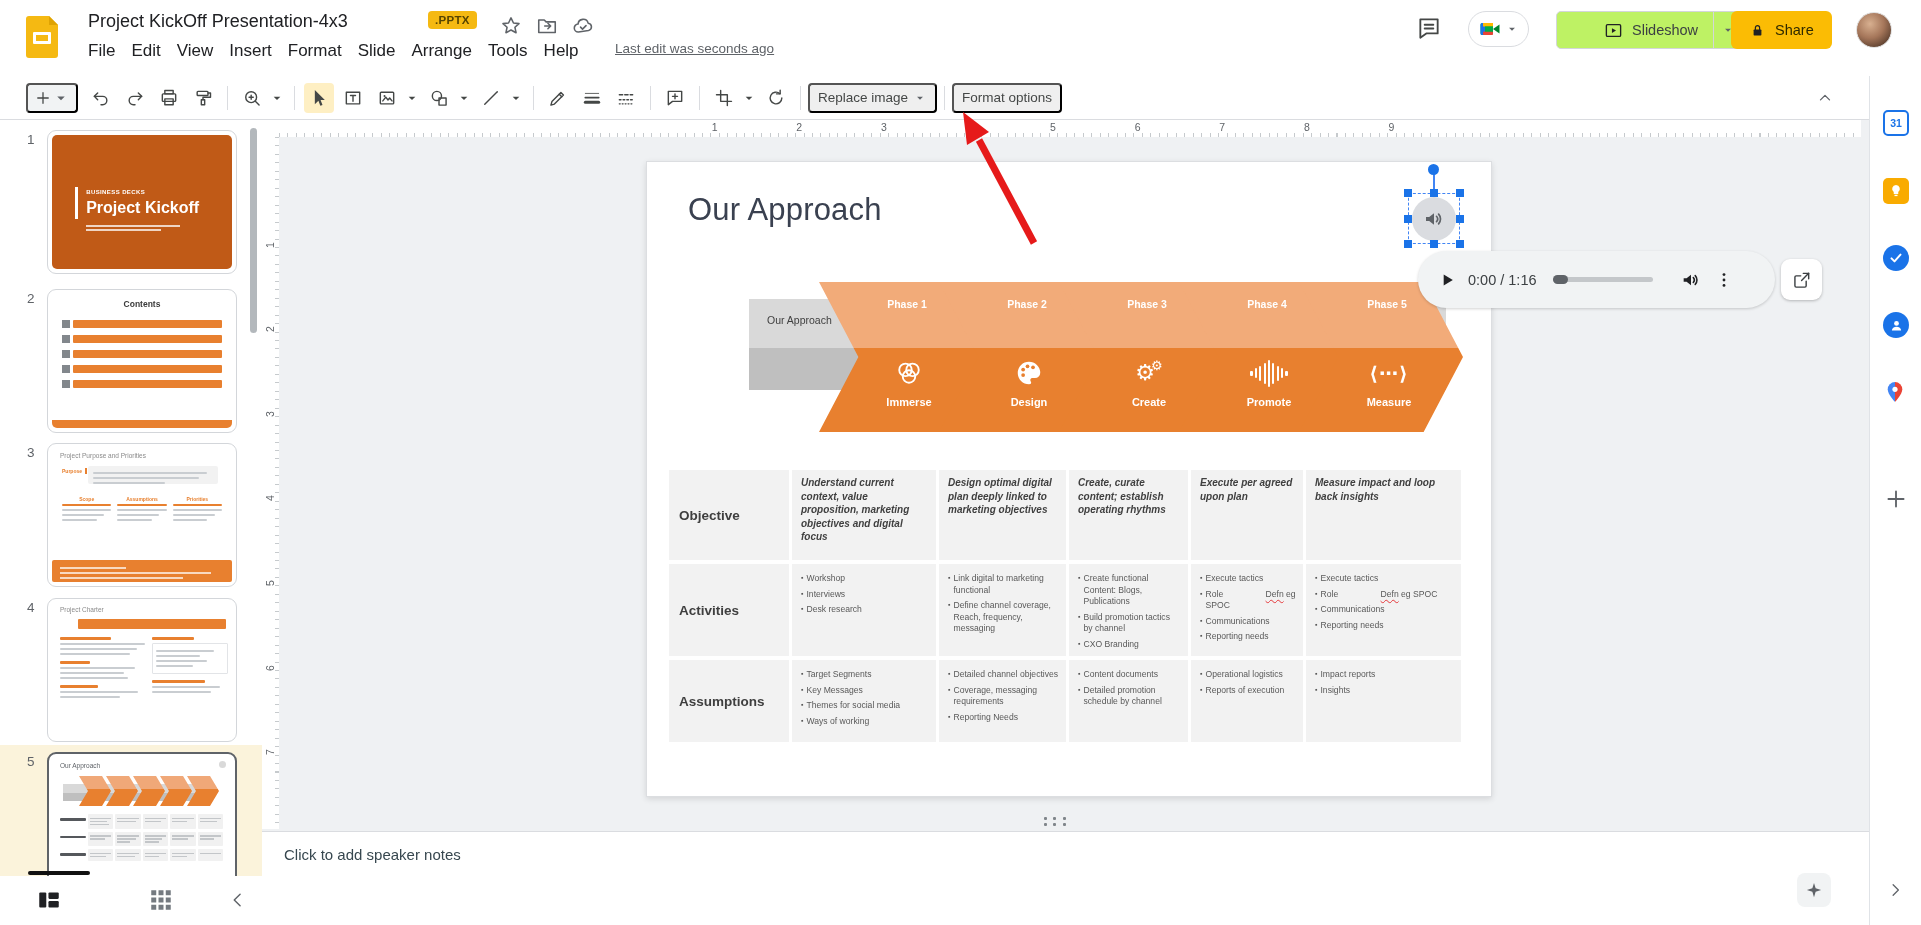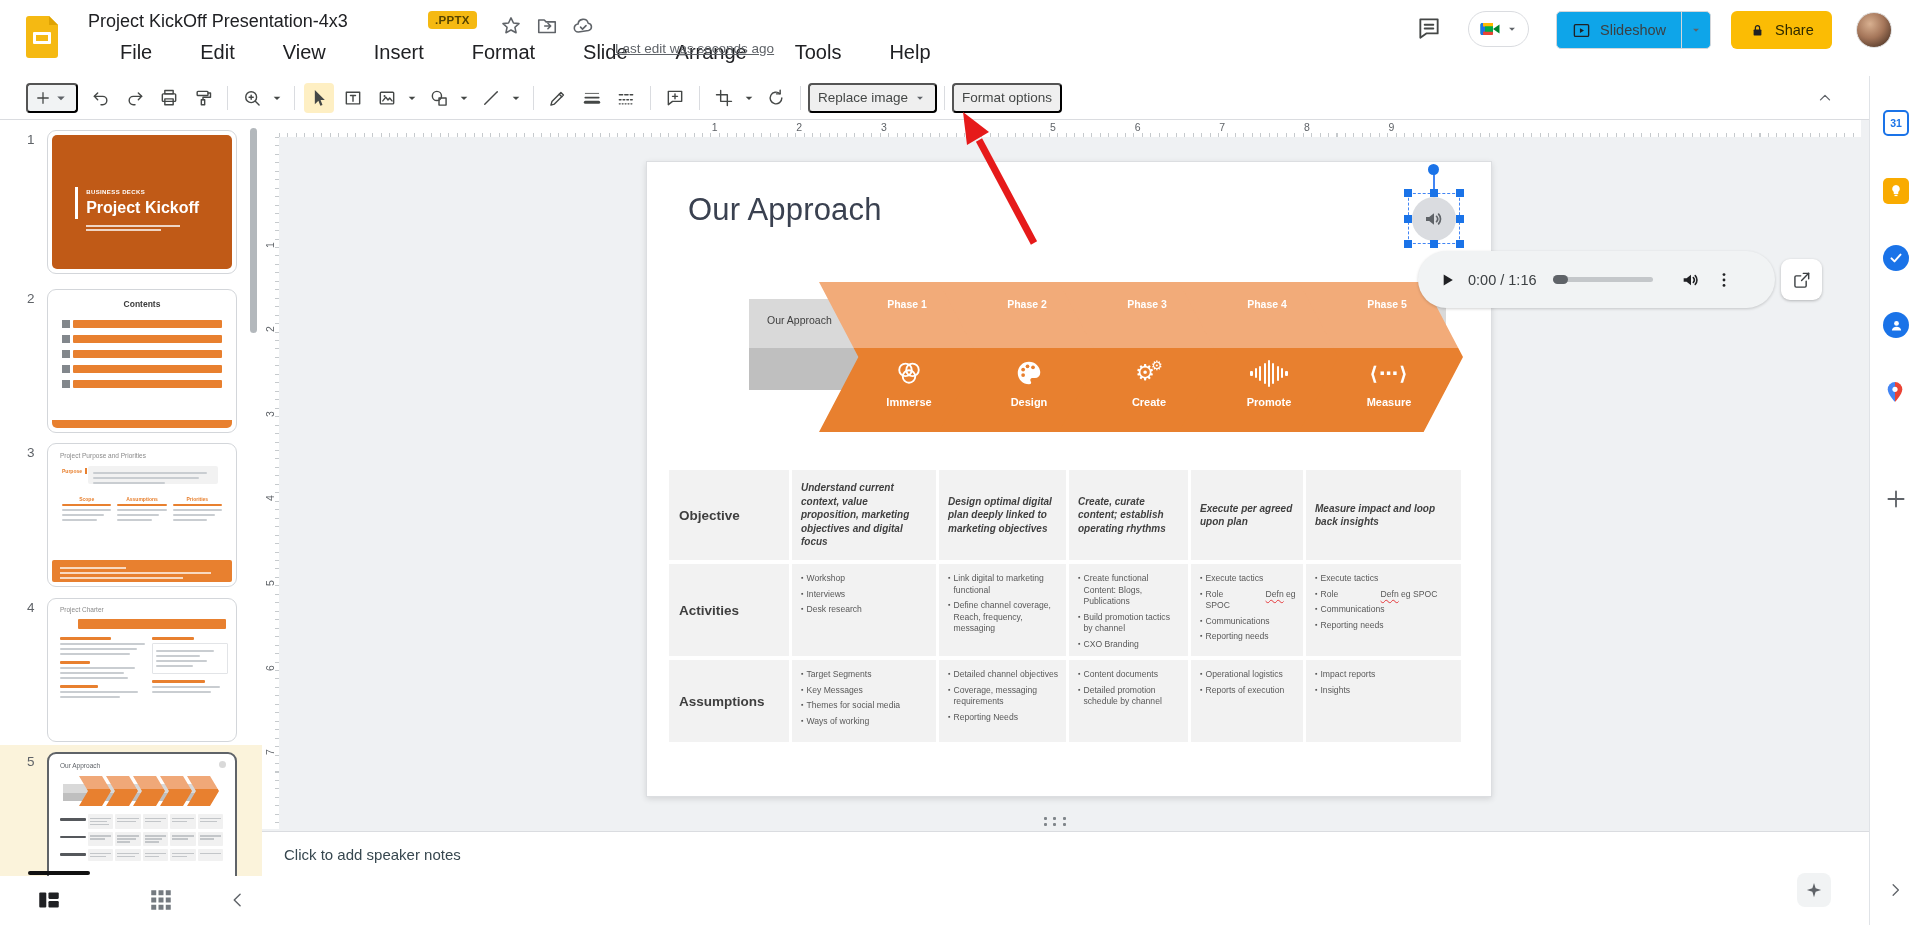--- a/index.html
+++ b/index.html
@@ -12,27 +12,27 @@
   
   #topbar { position:absolute; left:0; top:0; width:1921px; height:76px; background:#fff; }
   #logo { position:absolute; left:26px; top:16px; width:32px; height:42px; background:#F5B912; border-radius:3px; }
   #logo .fold { position:absolute; right:0; top:0; width:0; height:0; border-left:9px solid transparent; border-top:9px solid #fff; }
   #logo .fold2 { position:absolute; right:0; top:0; width:9px; height:9px; background:#DFA303; clip-path:polygon(0 0,0 100%,100% 100%); }
   #logo .frame { position:absolute; left:7px; top:16px; width:18px; height:12px; border:3px solid #fff; border-radius:1px; }
   #doc-title { position:absolute; left:88px; top:11px; font-size:18px; color:#202124; }
   #badge { position:absolute; left:428px; top:11px; background:#F5B912; color:#574400; font-size:11.5px; font-weight:bold; padding:3px 7px; border-radius:4px; letter-spacing:.3px; }
   .hd-ic { position:absolute; top:15px; width:22px; height:22px; color:#5F6368; }
   #menubar { position:absolute; left:80px; top:38px; display:flex; }
-  .menu-item { font-size:20px; color:#202124; padding:3px 8px; border-radius:4px; cursor:default;margin-left:32px; }
+  .menu-item { font-size:17px; color:#202124; padding:3px 8px; border-radius:4px; cursor:default; }
   #last-edit { position:absolute; left:615px; top:41px; font-size:13.5px; color:#5F6368; text-decoration:underline; }
   #hd-comment { position:absolute; left:1416px; top:15px; width:26px; height:26px; color:#444746; }
   #meet-btn { position:absolute; left:1468px; top:11px; height:36px; border:1px solid #DADCE0; border-radius:18px; background:#fff; display:flex; align-items:center; padding:0 9px; gap:3px; }
   #meet-btn .cam { width:24px; height:24px; }
   .caret { width:14px; height:14px; color:#5F6368; }
-  #slideshow-btn { position:absolute; left:1556px; top:11px; height:38px; display:flex; border:1px solid #D3D6DA; border-radius:5px; background:#0ea5e9; align-items:stretch; }
+  #slideshow-btn { position:absolute; left:1556px; top:11px; height:38px; display:flex; border:1px solid #D3D6DA; border-radius:5px; background:#bef264; align-items:stretch;padding-left:32px; }
   #slideshow-btn .main { display:flex; align-items:center; gap:9px; padding:0 15px; }
   #slideshow-btn .main .ic { width:19px; height:19px; color:#202124; }
   #slideshow-btn .lbl { font-size:14.5px; color:#3C4043; }
   #slideshow-btn .split { width:1px; background:#D3D6DA; }
   #slideshow-btn .dd { display:flex; align-items:center; padding:0 7px; }
   #share-btn { position:absolute; left:1731px; top:11px; height:38px; background:#FBBC04; border-radius:6px; display:flex; align-items:center; gap:9px; padding:0 18px; }
   #share-btn .ic { width:17px; height:17px; color:#202124; }
   #share-btn span { font-size:14.5px; color:#2F2A00; font-weight:500; }
   #avatar { position:absolute; left:1856px; top:12px; width:36px; height:36px; border-radius:50%;
     background:radial-gradient(circle at 38% 32%, #d8b090 0%, #a5765a 45%, #5e4130 80%, #463021 100%); border:1px solid #E0E0E0; }
@@ -142,21 +142,21 @@
   .g1 { font-size:22px; } .g2 { font-size:13px; margin-left:-4px; position:relative; top:-8px; }
   .wf { display:inline-flex; align-items:center; }
   .wf i { width:2.2px; background:#fff; margin:0 1.1px; border-radius:1px; }
   .codeglyph { font-size:19px; font-weight:bold; color:#fff; letter-spacing:1px; font-family:"DejaVu Sans", sans-serif; }
 
   
   #approach-table { position:absolute; left:22px; top:308px; width:792px; display:grid;
     grid-template-columns:120px 144px 127px 119px 112px 155px; grid-template-rows:90px 92px 82px; gap:4px 3px; }
   .cell { background:#F2F2F2; }
   .row-label { display:flex; align-items:center; padding-left:10px; font-size:13.5px; font-weight:bold; color:#3F3F3F; }
-  .obj-cell { display:flex; align-items:center; padding:6px 9px; font-size:10px; font-weight:bold; font-style:italic; color:#404040; line-height:1.35; }
+  .obj-cell { display:flex; padding:6px 9px; font-size:10px; font-weight:bold; font-style:italic; color:#404040; line-height:1.35; }
   .ul-cell { padding:9px 7px 4px 9px; }
   .bullet { display:flex; font-size:8.6px; color:#595959; line-height:1.35; margin-bottom:4px; }
   .bullet .bd { margin-right:3px; font-size:7px; line-height:1.5; }
   .sq { text-decoration:underline wavy #E5383B 1px; text-underline-offset:2px;padding-left:40px; }
 
   
   #audio-circle { position:absolute; left:765px; top:35px; width:44px; height:44px; border-radius:50%; background:#DADCE0; display:flex; align-items:center; justify-content:center; color:#5F6368; }
   #audio-circle .ic { width:24px; height:24px; }
   #audio-sel { position:absolute; left:761px; top:31px; width:52px; height:51px; border:1.6px dashed #4285F4; }
   .hdl { position:absolute; width:8px; height:8px; background:#1A73E8; }

